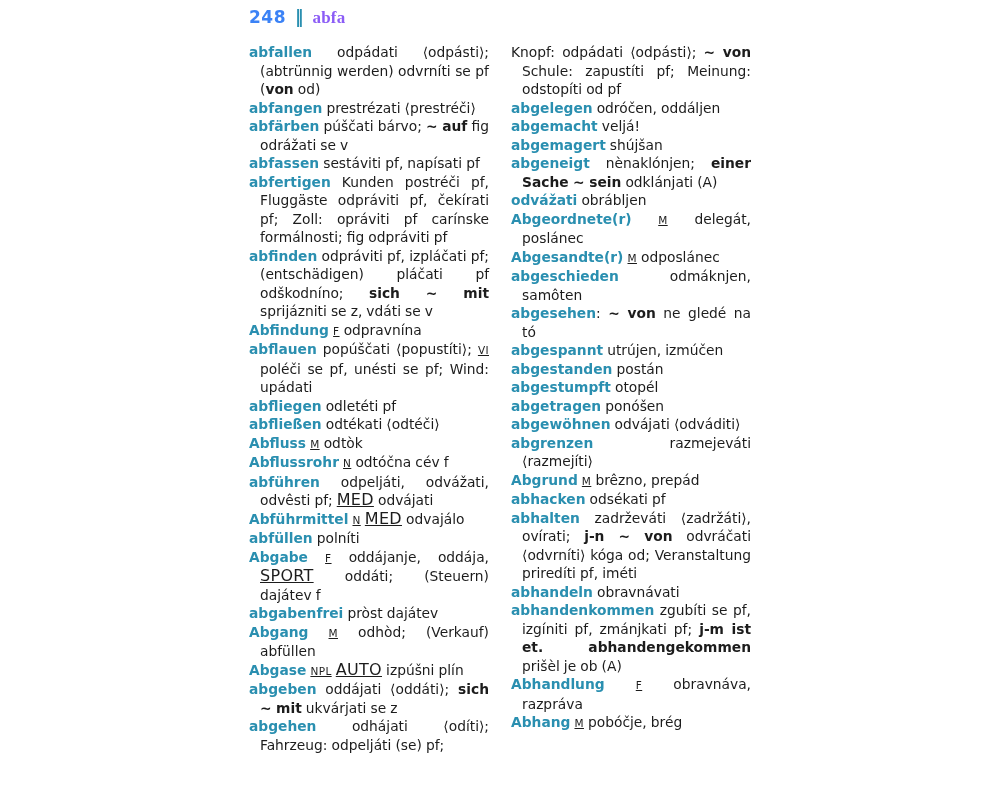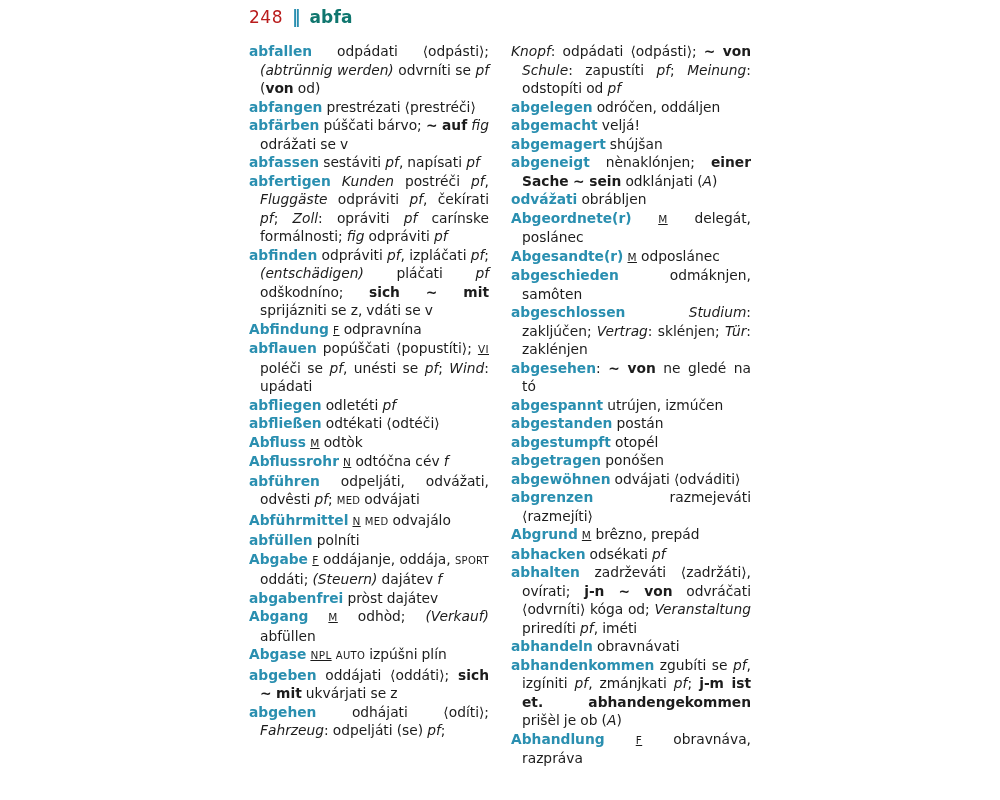--- a/index.html
+++ b/index.html
@@ -1,30 +1,30 @@
 <!DOCTYPE html>
 <html lang="de"><head>
 <meta charset="utf-8">
 <style>
   html,body{margin:0;padding:0;background:#ffffff;}
   body{font-family:"DejaVu Sans","Liberation Sans",sans-serif;color:#1c1c1c;}
   .page{width:1000px;height:800px;background:#ffffff;overflow:hidden;box-sizing:border-box;margin:0 auto;position:relative;}
   .content{width:502px;margin:0 auto;padding-top:7px;}
   .page-header{display:flex;align-items:baseline;gap:9px;font-size:17px;margin:0 0 15px 0;}
-  .pagenum{color:#b91c1c;font-weight:400;letter-spacing:0.5px;}
+  .pagenum{color:#3b82f6;font-weight:700;letter-spacing:0.5px;}
   .sep{color:#2a8fb0;font-weight:bold;font-size:17px;}
-  .section{color:#0f766e;font-weight:bold;letter-spacing:0.2px;}
+  .section{color:#8b5cf6;font-weight:bold;letter-spacing:0.2px;font-family:Liberation Serif, serif;}
   .cols{display:grid;grid-template-columns:1fr 1fr;column-gap:22px;}
   .col{min-width:0;}
   .entry{margin:0;font-size:13.8px;line-height:18.5px;text-align:justify;padding-left:11px;text-indent:-11px;word-spacing:-0.3px;}
   .hw{color:#2a8fb0;font-weight:bold;}
   .b{font-weight:bold;}
-  .i{font-style:italic;}
+  .i{}
   .g{font-size:10.5px;text-decoration:underline;letter-spacing:0.4px;}
-  .sc{font-size:10px;letter-spacing:0.3px;}
+  .sc{font-size:16px;letter-spacing:0.3px;text-decoration:underline;}
 </style>
 </head>
 <body>
 
 <div class="page">
   <div class="content">
     <header class="page-header">
       <span class="pagenum">248</span>
       <span class="sep">‖</span>
       <span class="section">abfa</span>
@@ -56,30 +56,30 @@
       <div class="col">
           <p class="entry"><span class="i">Knopf</span><span class="n">: odpádati ⟨odpásti⟩; </span><span class="b">~ von</span><span class="n"> </span><span class="i">Schule</span><span class="n">: zapustíti </span><span class="i">pf</span><span class="n">; </span><span class="i">Meinung</span><span class="n">: odstopíti od </span><span class="i">pf</span></p>
           <p class="entry"><span class="hw">abgelegen</span><span class="n"> odróčen, oddáljen</span></p>
           <p class="entry"><span class="hw">abgemacht</span><span class="n"> veljá!</span></p>
           <p class="entry"><span class="hw">abgemagert</span><span class="n"> shújšan</span></p>
           <p class="entry"><span class="hw">abgeneigt</span><span class="n"> nènaklónjen; </span><span class="b">einer Sache ~ sein</span><span class="n"> odklánjati (</span><span class="i">A</span><span class="n">)</span></p>
           <p class="entry"><span class="hw">odvážati</span><span class="n"> obrábljen</span></p>
           <p class="entry"><span class="hw">Abgeordnete(r)</span><span class="n"> </span><span class="g">M</span><span class="n"> delegát, poslánec</span></p>
           <p class="entry"><span class="hw">Abgesandte(r)</span><span class="n"> </span><span class="g">M</span><span class="n"> odposlánec</span></p>
           <p class="entry"><span class="hw">abgeschieden</span><span class="n"> odmáknjen, samôten</span></p>
-          <p class="entry"><span class="hw">abgeschlossen</span><span class="n"> </span><span class="i">Studium</span><span class="n">: zakljúčen; </span><span class="i">Vertrag</span><span class="n">: sklénjen; </span><span class="i">Tür</span><span class="n">: zaklénjen</span></p>
           <p class="entry"><span class="hw">abgesehen</span><span class="n">: </span><span class="b">~ von</span><span class="n"> ne gledé na tó</span></p>
           <p class="entry"><span class="hw">abgespannt</span><span class="n"> utrújen, izmúčen</span></p>
           <p class="entry"><span class="hw">abgestanden</span><span class="n"> postán</span></p>
           <p class="entry"><span class="hw">abgestumpft</span><span class="n"> otopél</span></p>
           <p class="entry"><span class="hw">abgetragen</span><span class="n"> ponóšen</span></p>
           <p class="entry"><span class="hw">abgewöhnen</span><span class="n"> odvájati ⟨odváditi⟩</span></p>
           <p class="entry"><span class="hw">abgrenzen</span><span class="n"> razmejeváti ⟨razmejíti⟩</span></p>
           <p class="entry"><span class="hw">Abgrund</span><span class="n"> </span><span class="g">M</span><span class="n"> brêzno, prepád</span></p>
           <p class="entry"><span class="hw">abhacken</span><span class="n"> odsékati </span><span class="i">pf</span></p>
           <p class="entry"><span class="hw">abhalten</span><span class="n"> zadrževáti ⟨zadržáti⟩, ovírati; </span><span class="b">j-n ~ von</span><span class="n"> odvráčati ⟨odvrníti⟩ kóga od; </span><span class="i">Veranstaltung</span><span class="n"> priredíti </span><span class="i">pf</span><span class="n">, iméti</span></p>
           <p class="entry"><span class="hw">abhandeln</span><span class="n"> obravnávati</span></p>
           <p class="entry"><span class="hw">abhandenkommen</span><span class="n"> zgubíti se </span><span class="i">pf</span><span class="n">, izgíniti </span><span class="i">pf</span><span class="n">, zmánjkati </span><span class="i">pf</span><span class="n">; </span><span class="b">j-m ist et. abhandengekommen</span><span class="n"> prišèl je ob (</span><span class="i">A</span><span class="n">)</span></p>
           <p class="entry"><span class="hw">Abhandlung</span><span class="n"> </span><span class="g">F</span><span class="n"> obravnáva, razpráva</span></p>
+          <p class="entry"><span class="hw">Abhang</span><span class="n"> </span><span class="g">M</span><span class="n"> pobóčje, brég</span></p>
         </div>
     </div>
   </div>
 </div>
 
 </body></html>

